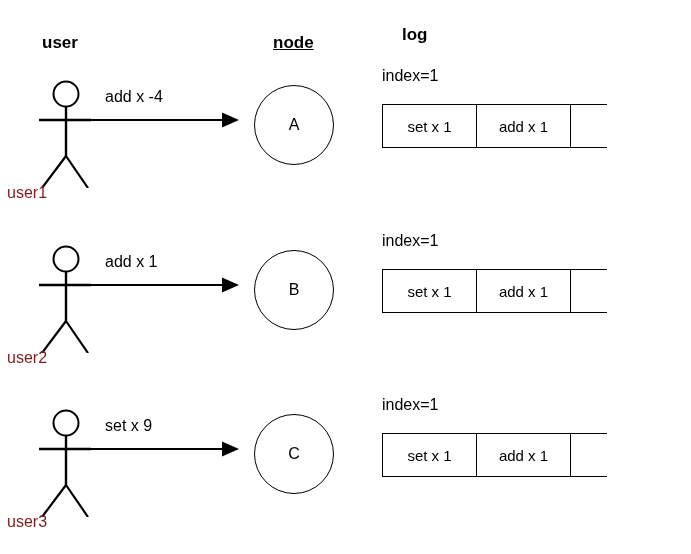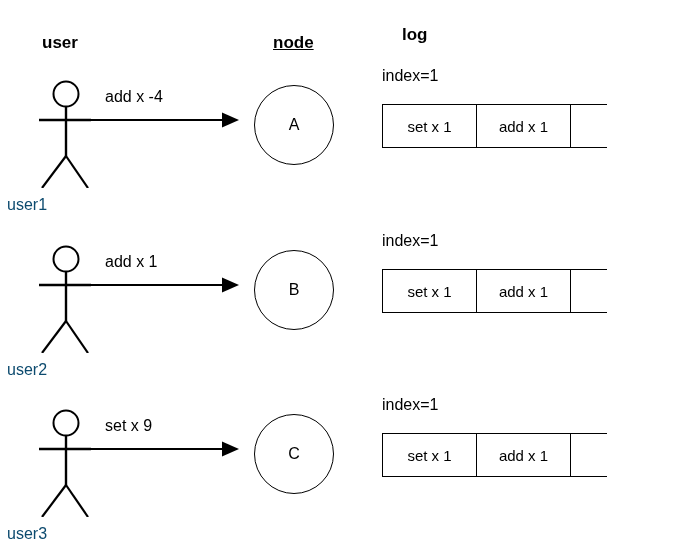--- a/index.html
+++ b/index.html
@@ -52,24 +52,23 @@
     width: 72px;
     height: 120px;
   }
   .actor svg { display: block; }
 
   .actor-label {
     position: absolute;
     left: 7px;
     top: 125px;
     font-size: 16px;
-    color: #0c4a6e;
-    white-space: nowrap;
-    line-height: 1;
-    margin-top: 12px;
+    color: #7f1d1d;
+    white-space: nowrap;
+    line-height: 1;
   }
 
   
   .message {
     position: absolute;
     left: 82px;
     top: 48px;
     width: 160px;
     height: 24px;
   }

